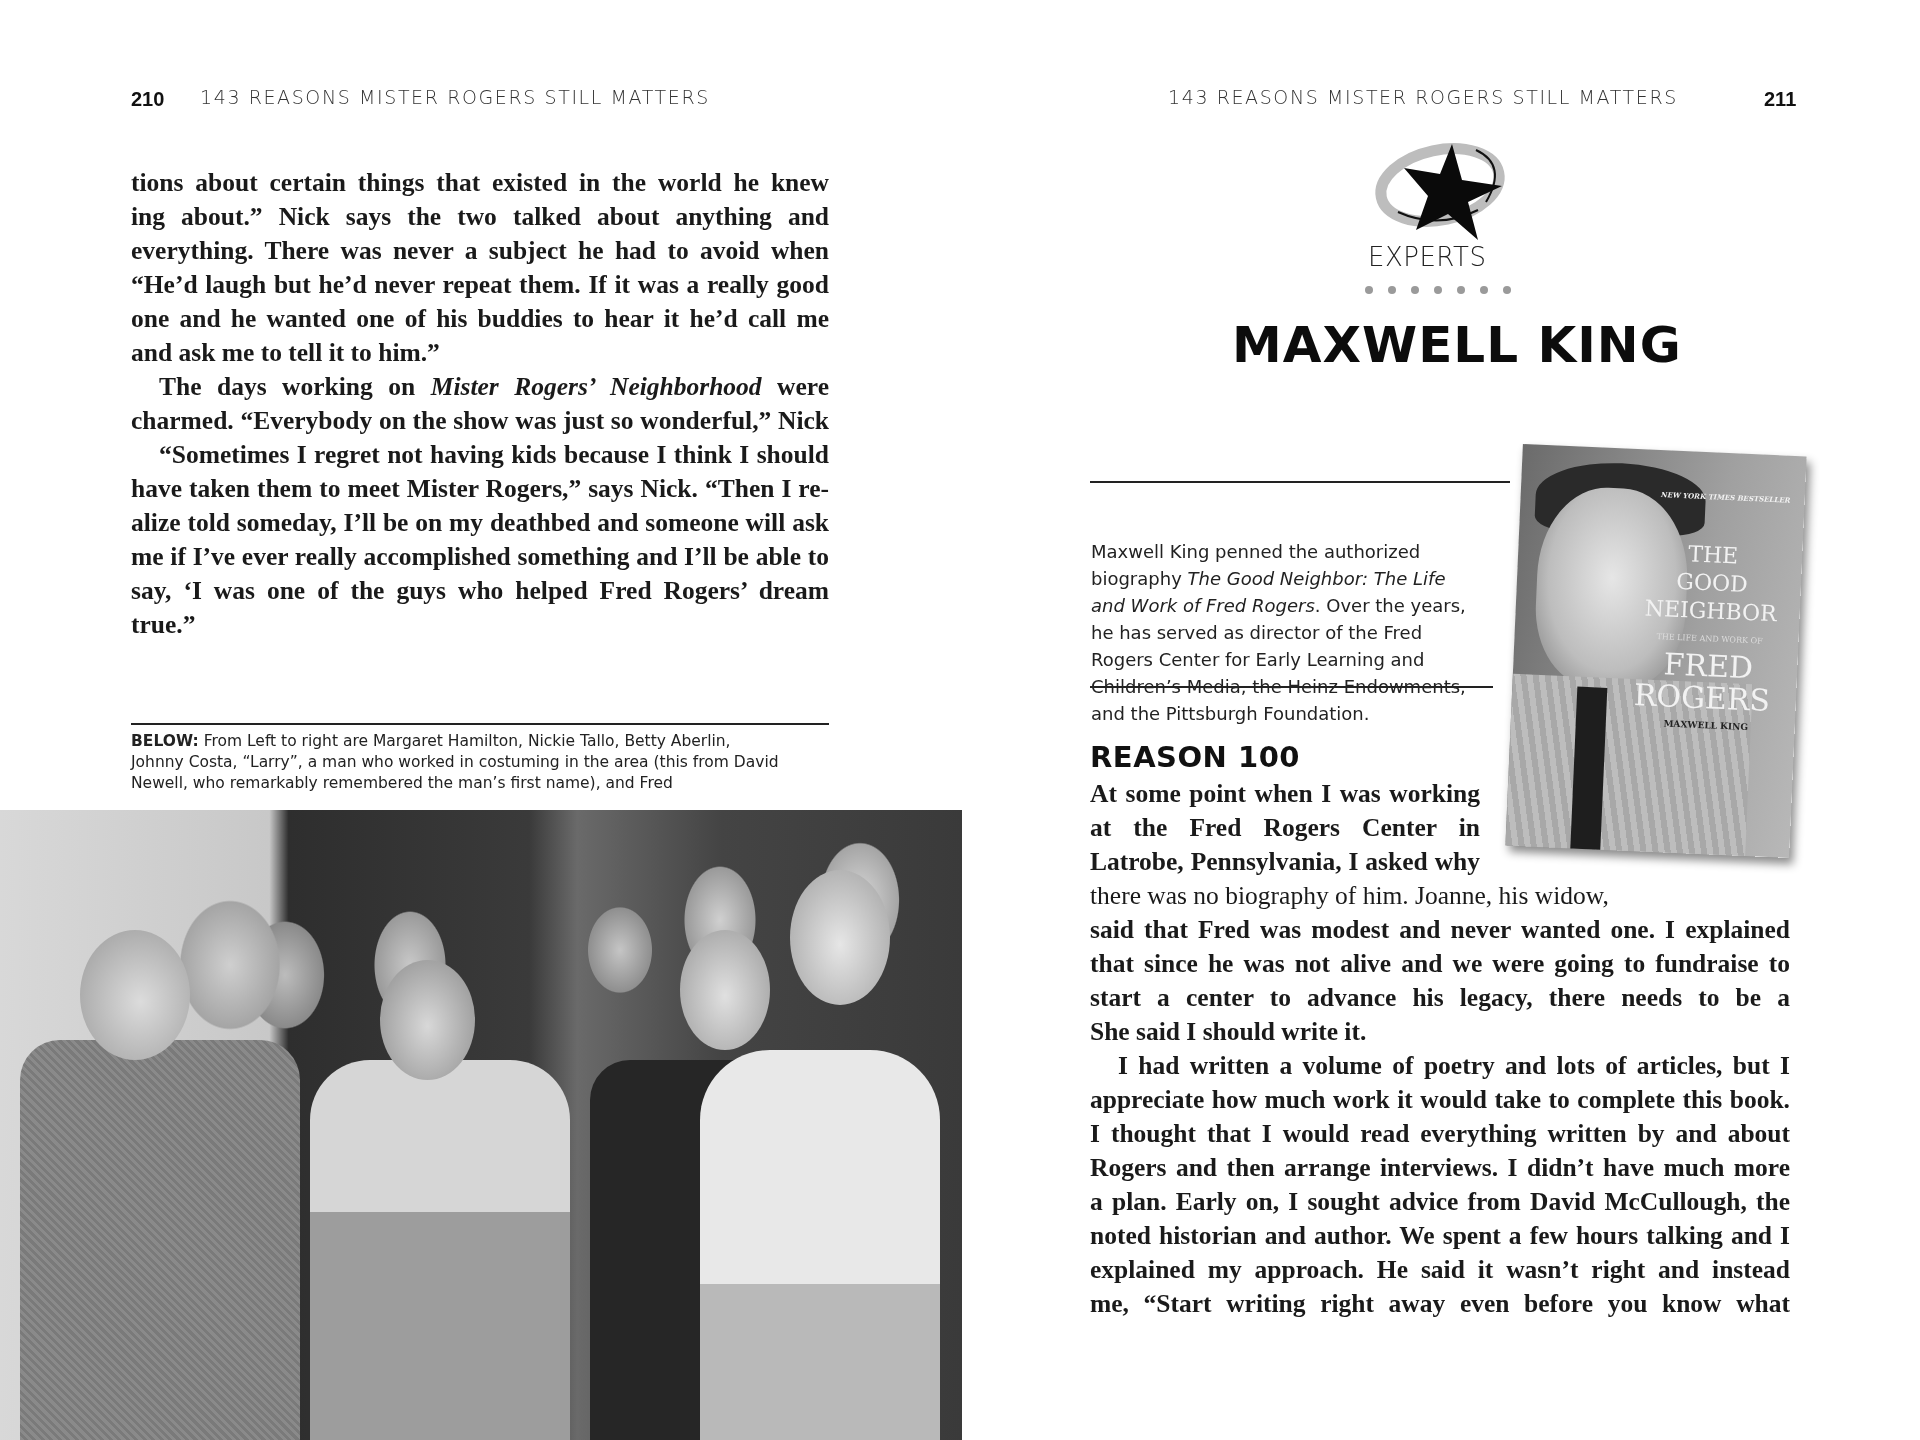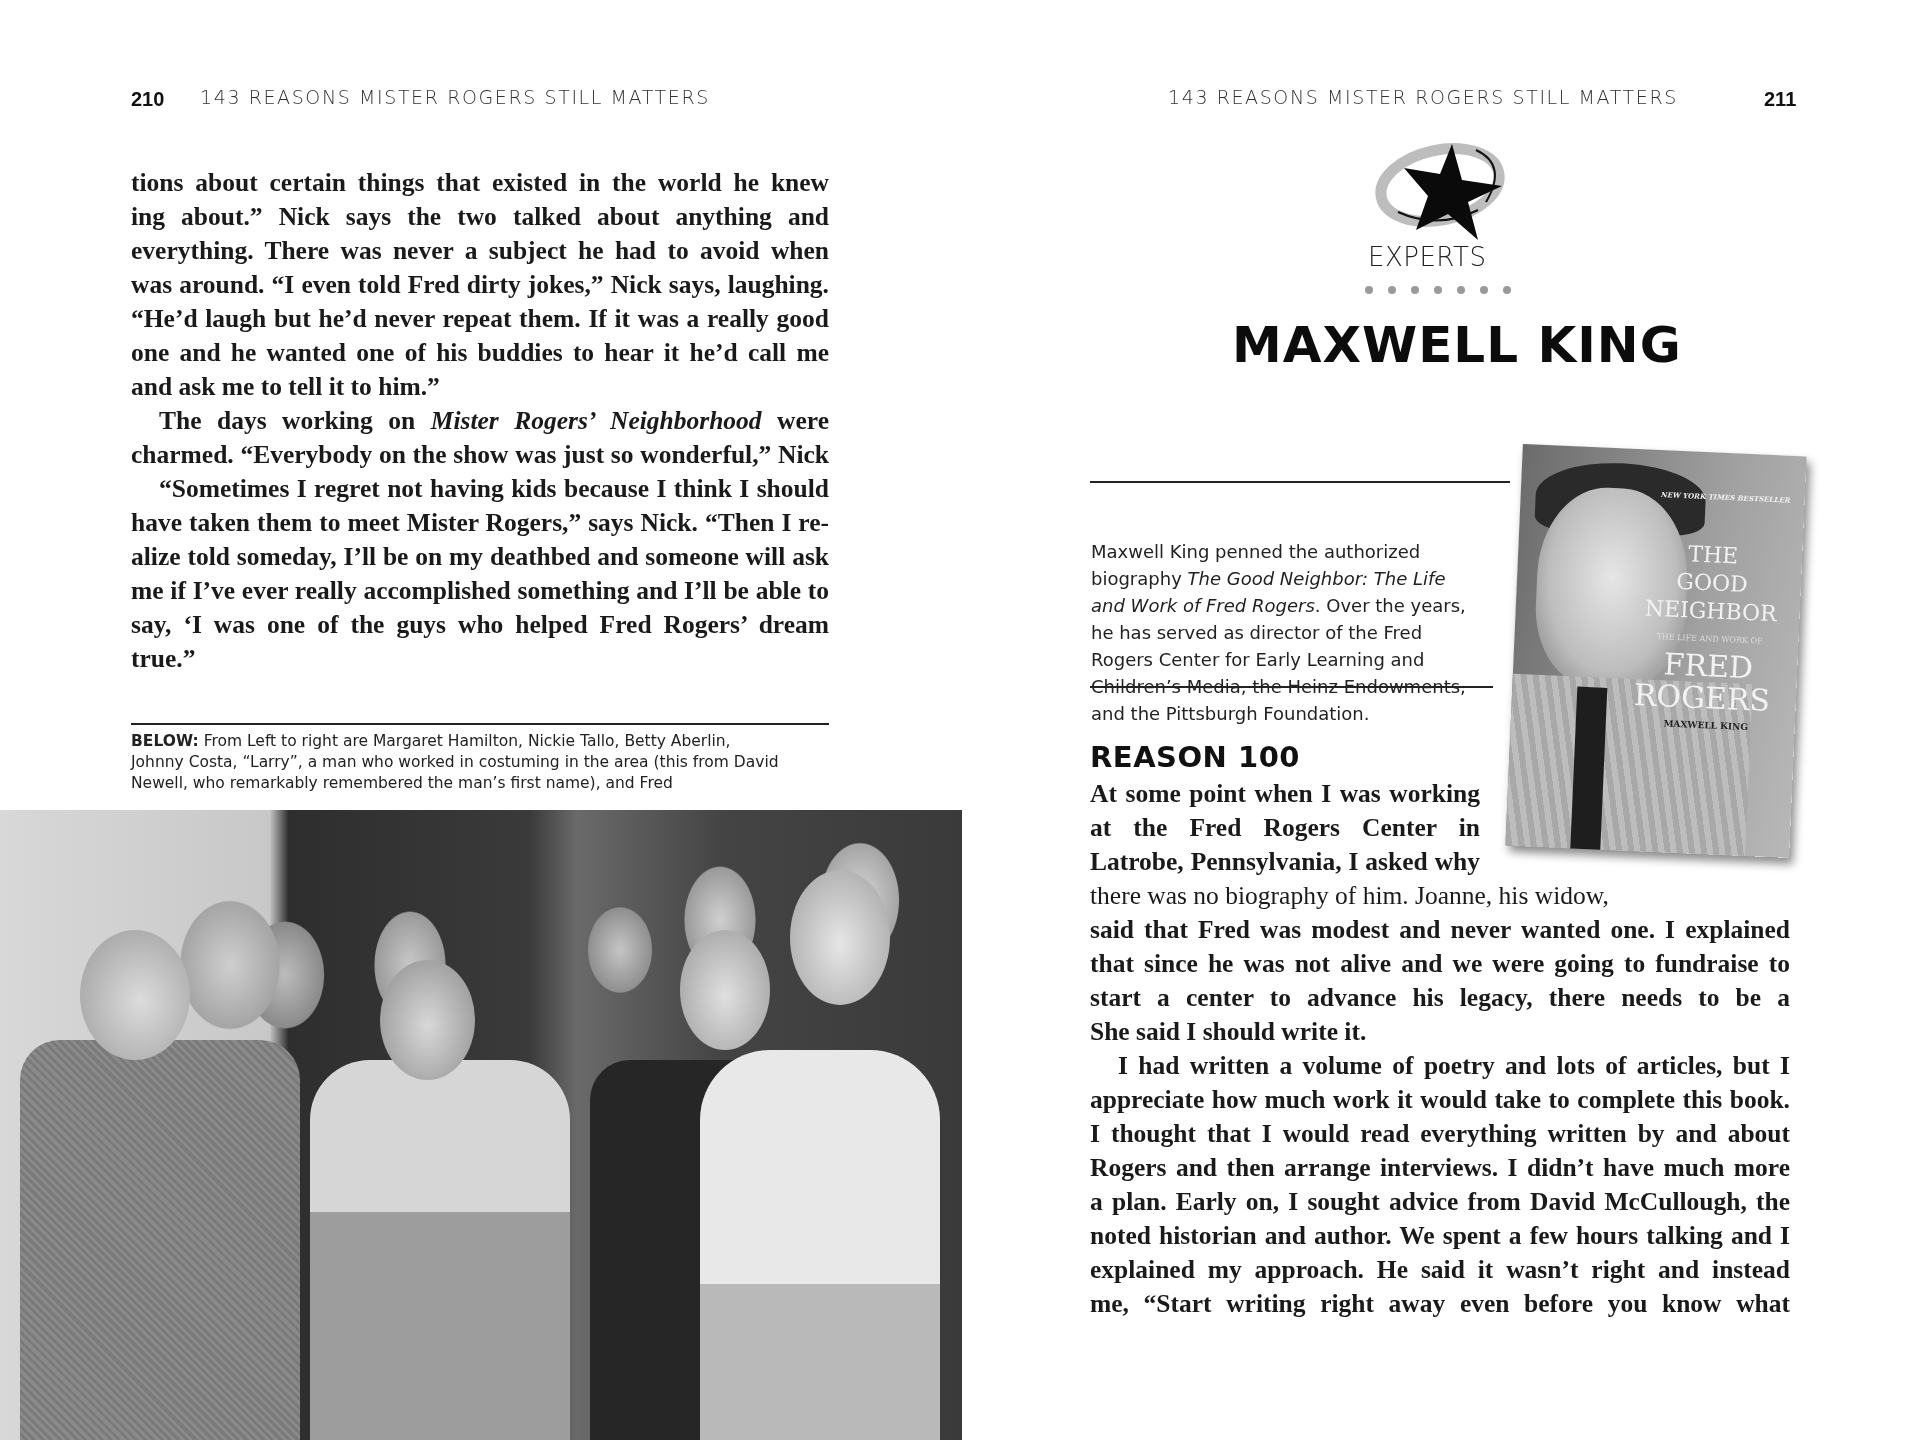--- a/index.html
+++ b/index.html
@@ -39,21 +39,20 @@
 </head>
 <body>
 
 <div class="abs folio" style="left:131px; top:88px;">210</div>
 <div class="abs runhead" style="left:200px; top:86px;">143 REASONS MISTER ROGERS STILL MATTERS</div>
 
 <div class="abs serif" style="left:131px; top:166px; width:698px;">
   <span class="line jl">tions about certain things that existed in the world he knew noth-</span>
   <span class="line jl">ing about.” Nick says the two talked about anything and</span>
   <span class="line jl">everything. There was never a subject he had to avoid when Fred</span>
-  <span class="line jl">was around. “I even told Fred dirty jokes,” Nick says, laughing.</span>
   <span class="line jl">“He’d laugh but he’d never repeat them. If it was a really good</span>
   <span class="line jl">one and he wanted one of his buddies to hear it he’d call me over</span>
   <span class="line jl last">and ask me to tell it to him.”</span>
   <span class="line jl indent"><span>The days working on </span><i>Mister Rogers’ Neighborhood</i><span> were</span></span>
   <span class="line jl">charmed. “Everybody on the show was just so wonderful,” Nick</span>
   <span class="line jl indent">“Sometimes I regret not having kids because I think I should</span>
   <span class="line jl">have taken them to meet Mister Rogers,” says Nick. “Then I re-</span>
   <span class="line jl">alize told someday, I’ll be on my deathbed and someone will ask</span>
   <span class="line jl">me if I’ve ever really accomplished something and I’ll be able to</span>
   <span class="line jl">say, ‘I was one of the guys who helped Fred Rogers’ dream come</span>

